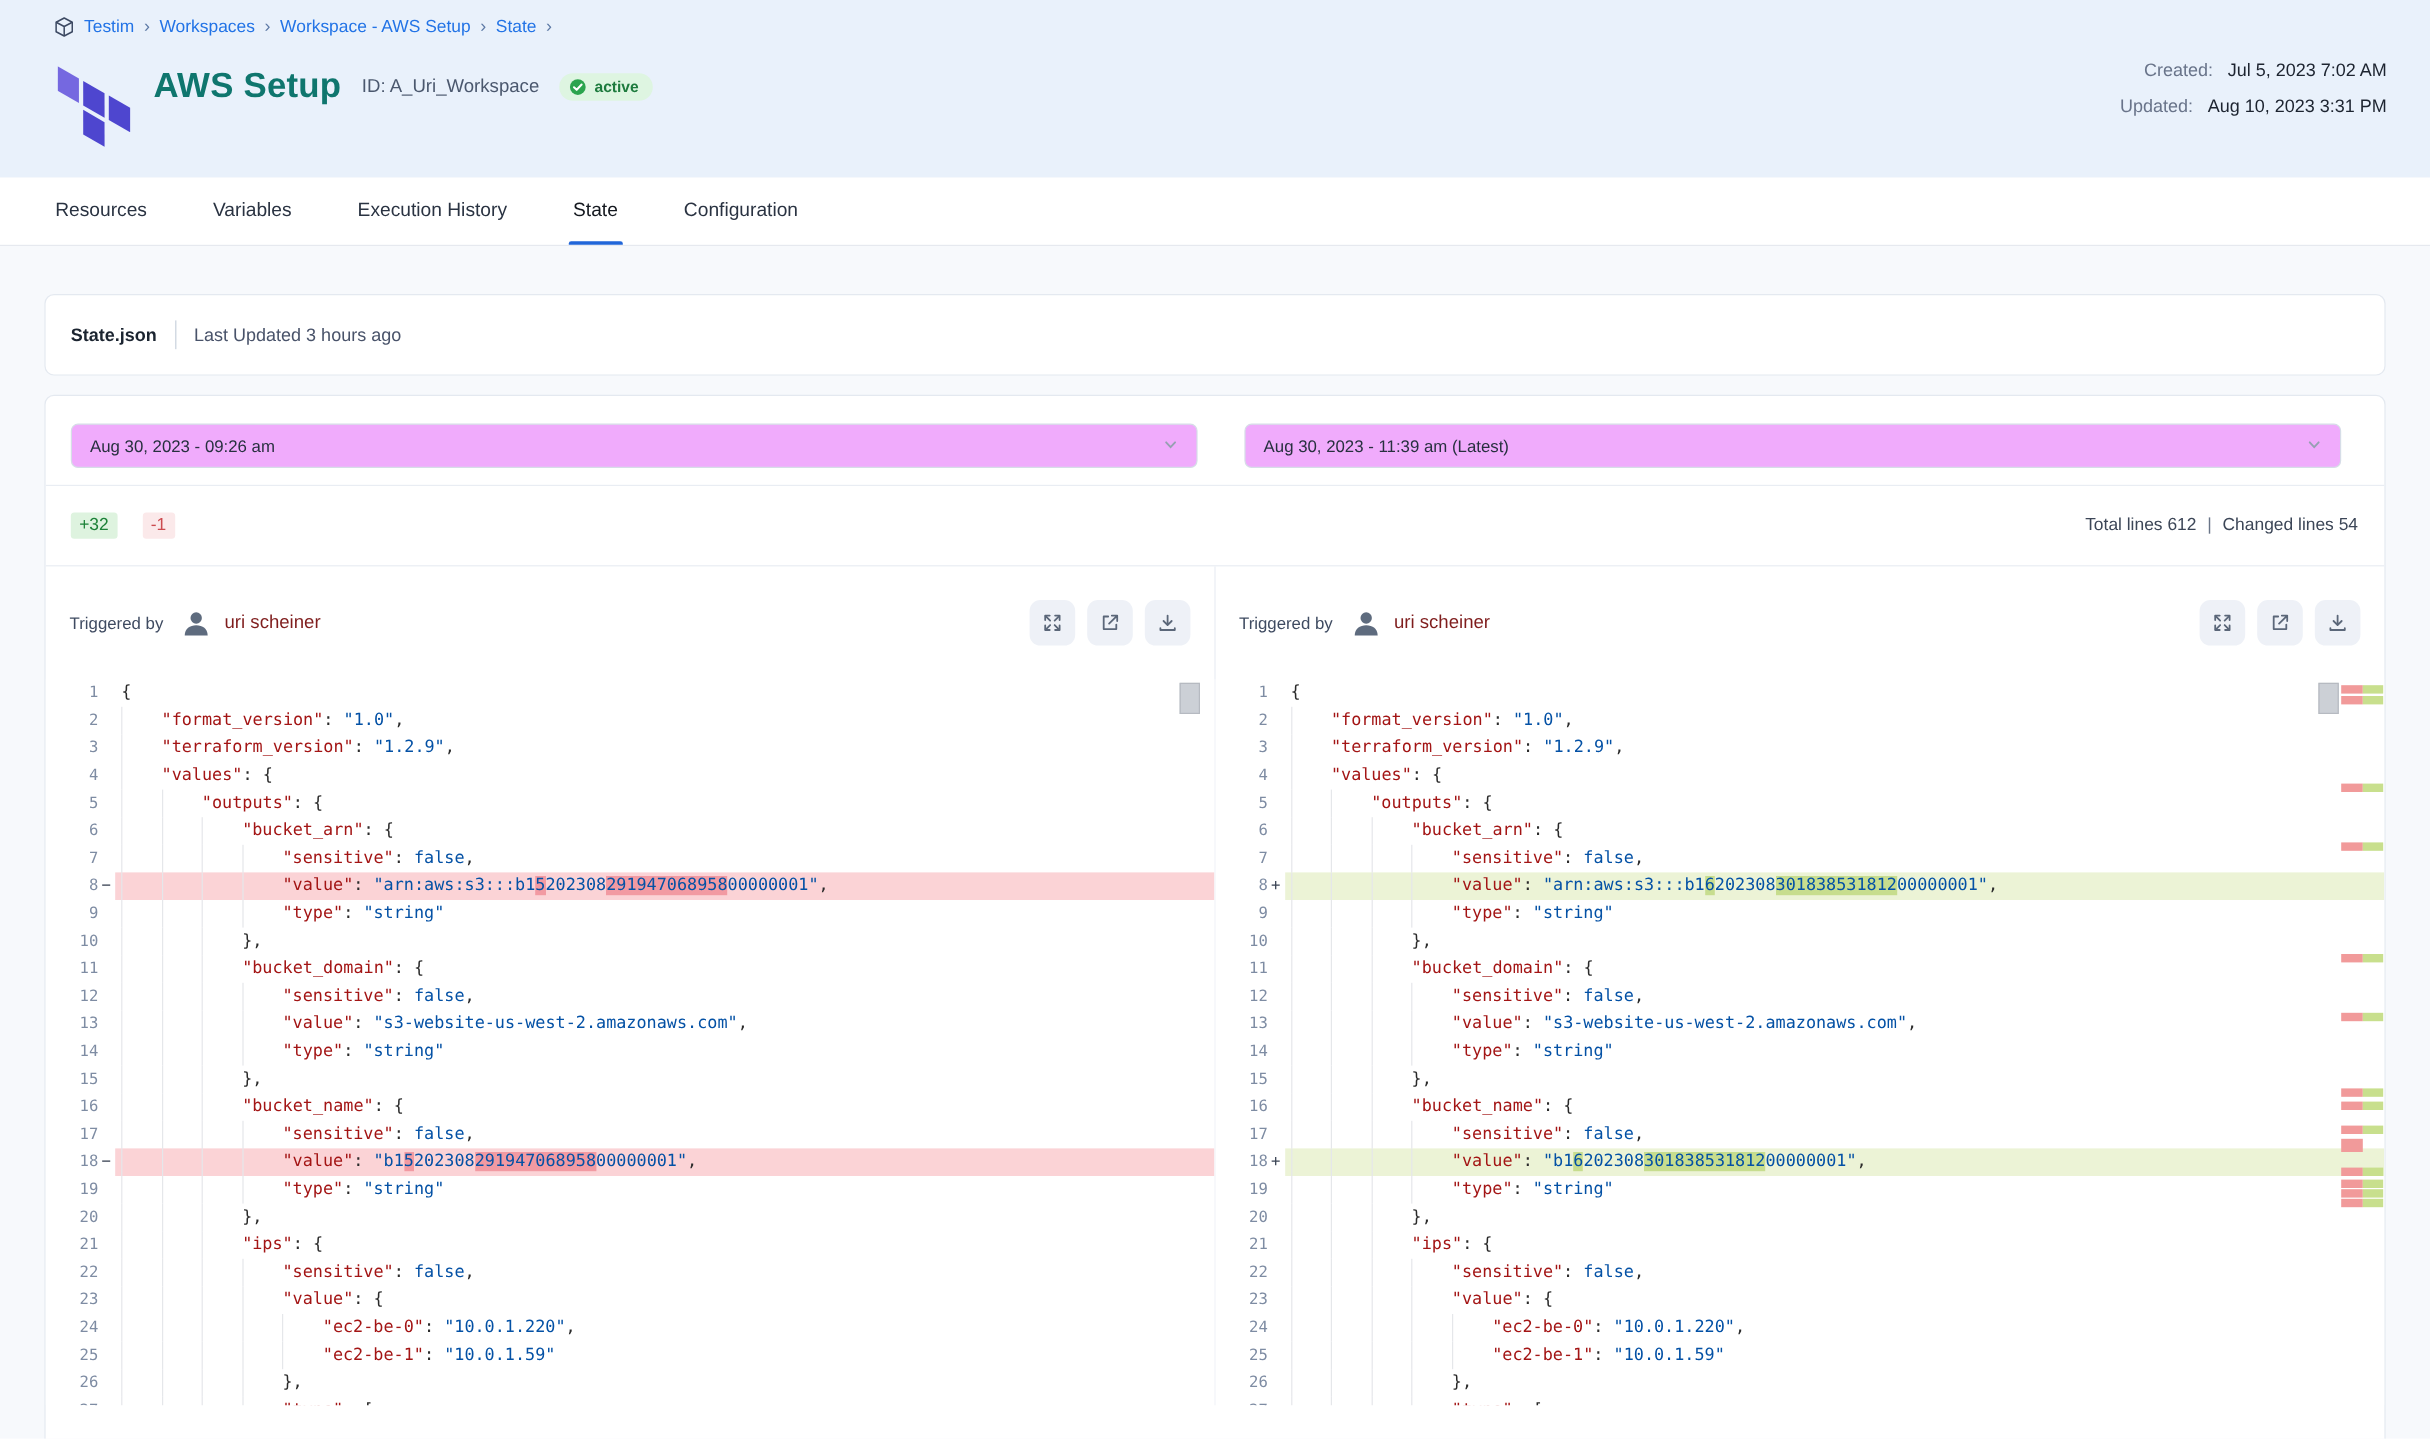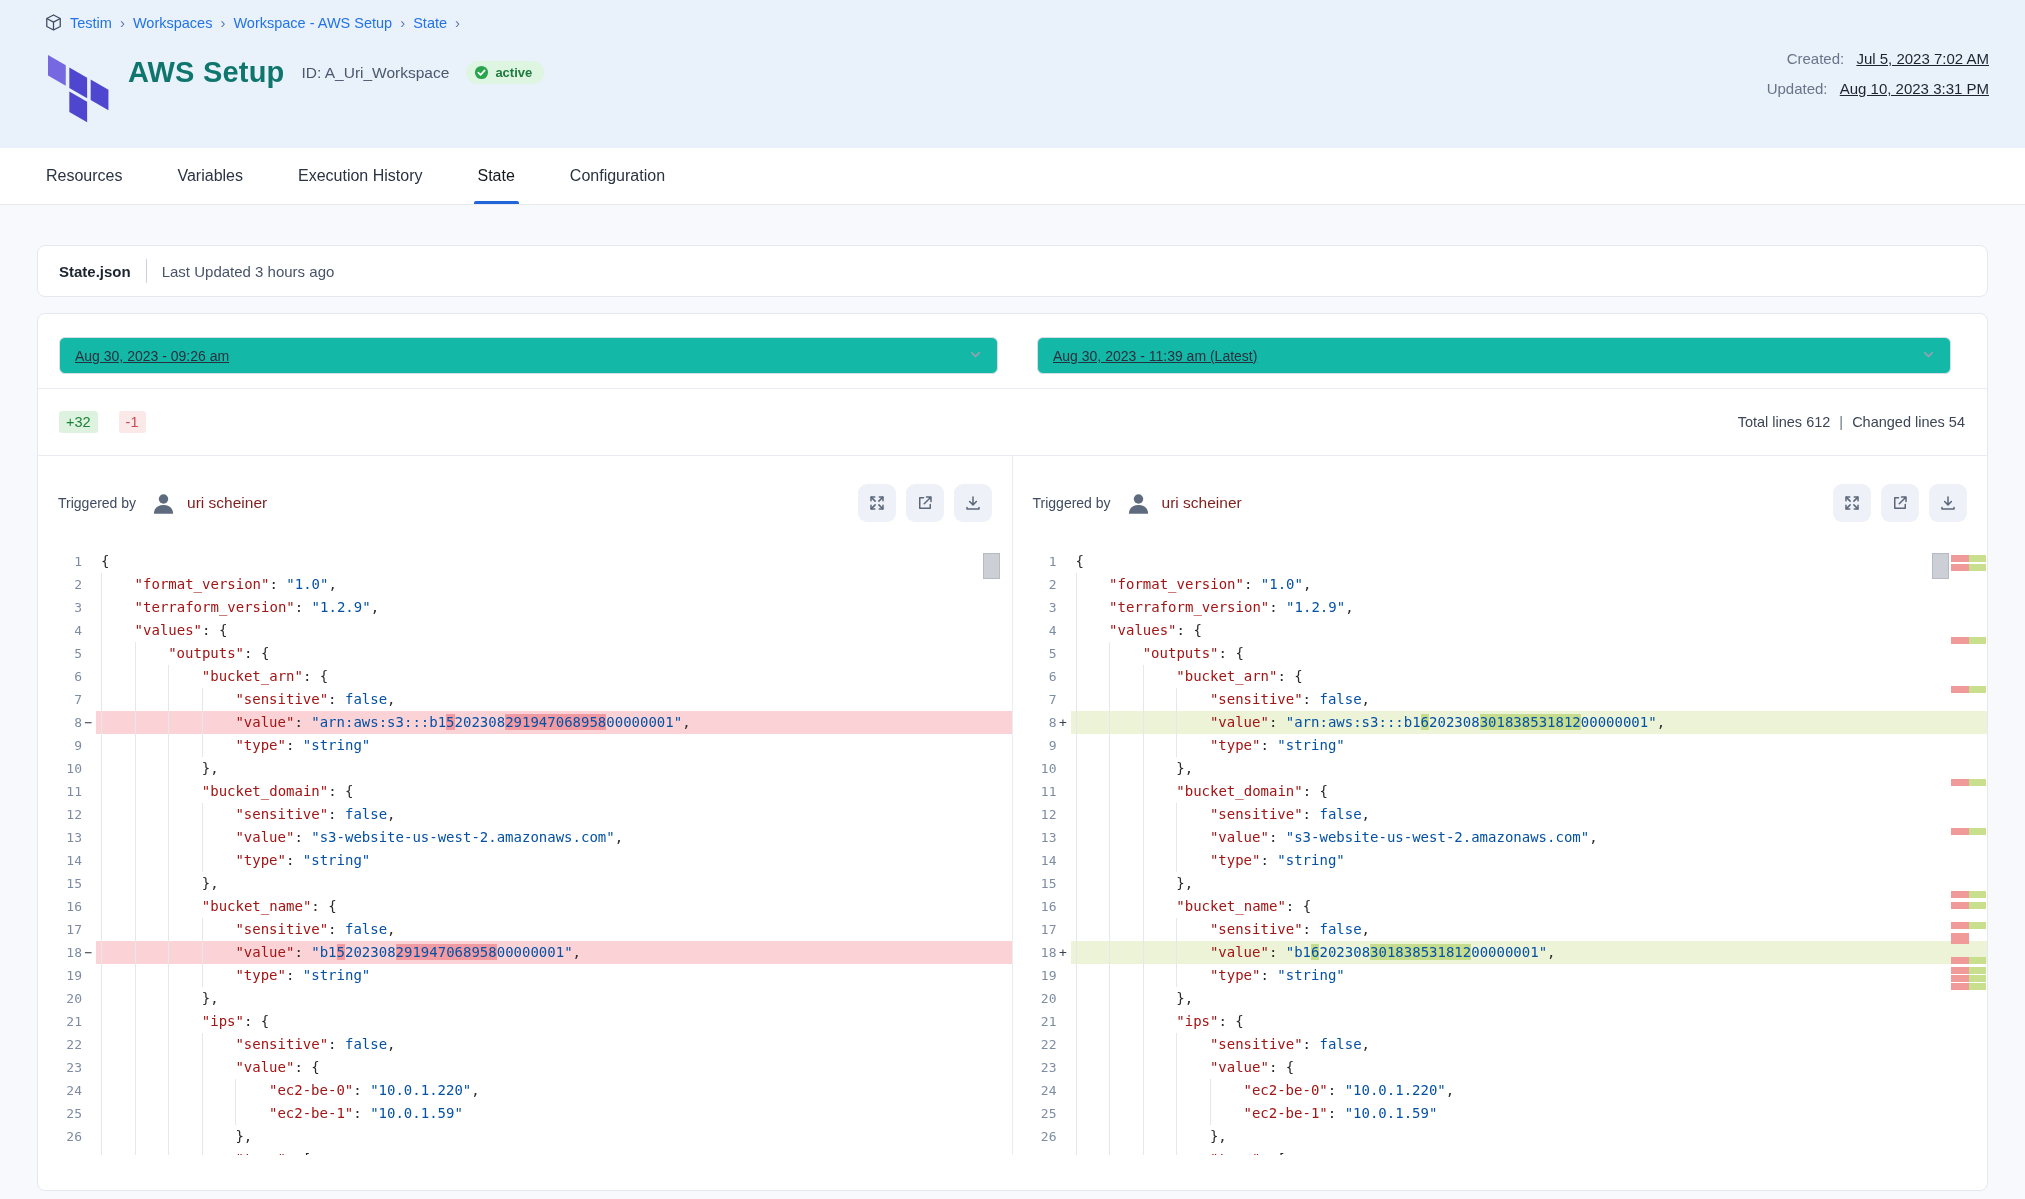--- a/index.html
+++ b/index.html
@@ -13,40 +13,40 @@
   .bc-sep { color: #5e7aa6; margin: 0 1px; font-size: 15px; }
   .hero-main { display: flex; align-items: flex-start; margin-top: 12px; }
   .tf-logo { margin: 4px 16px 0 4px; flex: 0 0 auto; }
   .title-row { display: flex; align-items: center; gap: 17px; margin-top: 12px; }
   .ws-title { font-size: 29px; font-weight: 600; color: #0f766e; margin: 0; letter-spacing: .2px; }
   .ws-id { font-size: 15.5px; color: #4b586e; }
   .status-badge { display: inline-flex; align-items: center; gap: 6px; background: #def5e1; border-radius: 12px; padding: 4px 12px 4px 8px; font-size: 13px; font-weight: 700; color: #1e7b3e; }
   .meta { margin-left: auto; text-align: right; font-size: 15px; margin-top: 6px; }
   .meta-row { margin-bottom: 13px; }
   .meta-label { color: #69748a; margin-right: 8px; }
-  .meta-value { color: #1d2430; font-weight: 500; text-decoration: underline; }
+  .meta-value { color: #1d2430; font-weight: 500; }
 
   
   .tabbar { background: #fff; height: 57px; display: flex; gap: 55px; padding: 0 46px; border-bottom: 1px solid #e6e9ef; }
   .tab { font-size: 16px; color: #2a3342; display: flex; align-items: center; position: relative; cursor: pointer; }
   .tab.active { color: #14181f; }
   .tab.active::after { content: ""; position: absolute; left: -4px; right: -4px; bottom: 0; height: 3px; background: #2166d9; border-radius: 2px 2px 0 0; }
 
   
   .content { padding: 40px 37px 0 37px; }
   .card { background: #fff; border: 1px solid #e4e9f0; border-radius: 8px; }
-  .state-card { height: 52px; display: flex; align-items: center; padding: 0 21px; margin-bottom: 16px; }
+  .state-card { height: 68px; display: flex; align-items: center; padding: 0 21px; margin-bottom: 16px; }
   .filename { font-size: 15px; font-weight: 700; color: #1b2430; }
   .vline { width: 1px; height: 24px; background: #c9d2dd; margin: 0 15px; }
   .last-updated { font-size: 15px; color: #49536a; }
 
   .compare-card { padding-top: 23px; height: 878px; overflow: hidden; }
   .compare-title { font-size: 15px; font-weight: 700; color: #1b2430; margin: 0 0 15px 21px; }
   .selects-row { display: flex; margin: 0 36px 0 21px; gap: 39px; }
-  .select { height: 37px; border: 1px solid #d6dde7; border-radius: 6px; display: flex; align-items: center; padding: 0 15px; font-size: 14px; color: #27303f; cursor: pointer; background: #14b8a6; text-decoration: underline; }
+  .select { height: 37px; border: 1px solid #d6dde7; border-radius: 6px; display: flex; align-items: center; padding: 0 15px; font-size: 14px; color: #27303f; cursor: pointer; background: #f0abfc; }
   .select-left { width: 939px; }
   .select-right { flex: 1; }
   .select .chev { margin-left: auto; color: #96a0b2; }
   .hdiv { border: 0; border-top: 1px solid #e9edf3; margin: 14px 0 0 0; }
   .stats-row { height: 66px; display: flex; align-items: center; padding: 0 22px 0 21px; gap: 12px; }
   .diff-badge { font-size: 14.5px; padding: 3px 7px; border-radius: 3px; }
   .badge-add { background: #def3df; color: #1d8238; margin-right: 9px; }
   .badge-del { background: #fbe9ea; color: #cc4a4e; }
   .stats-right { margin-left: auto; font-size: 14.5px; color: #3c4657; }
   .stat-sep { margin: 0 9px; color: #6a7588; }

